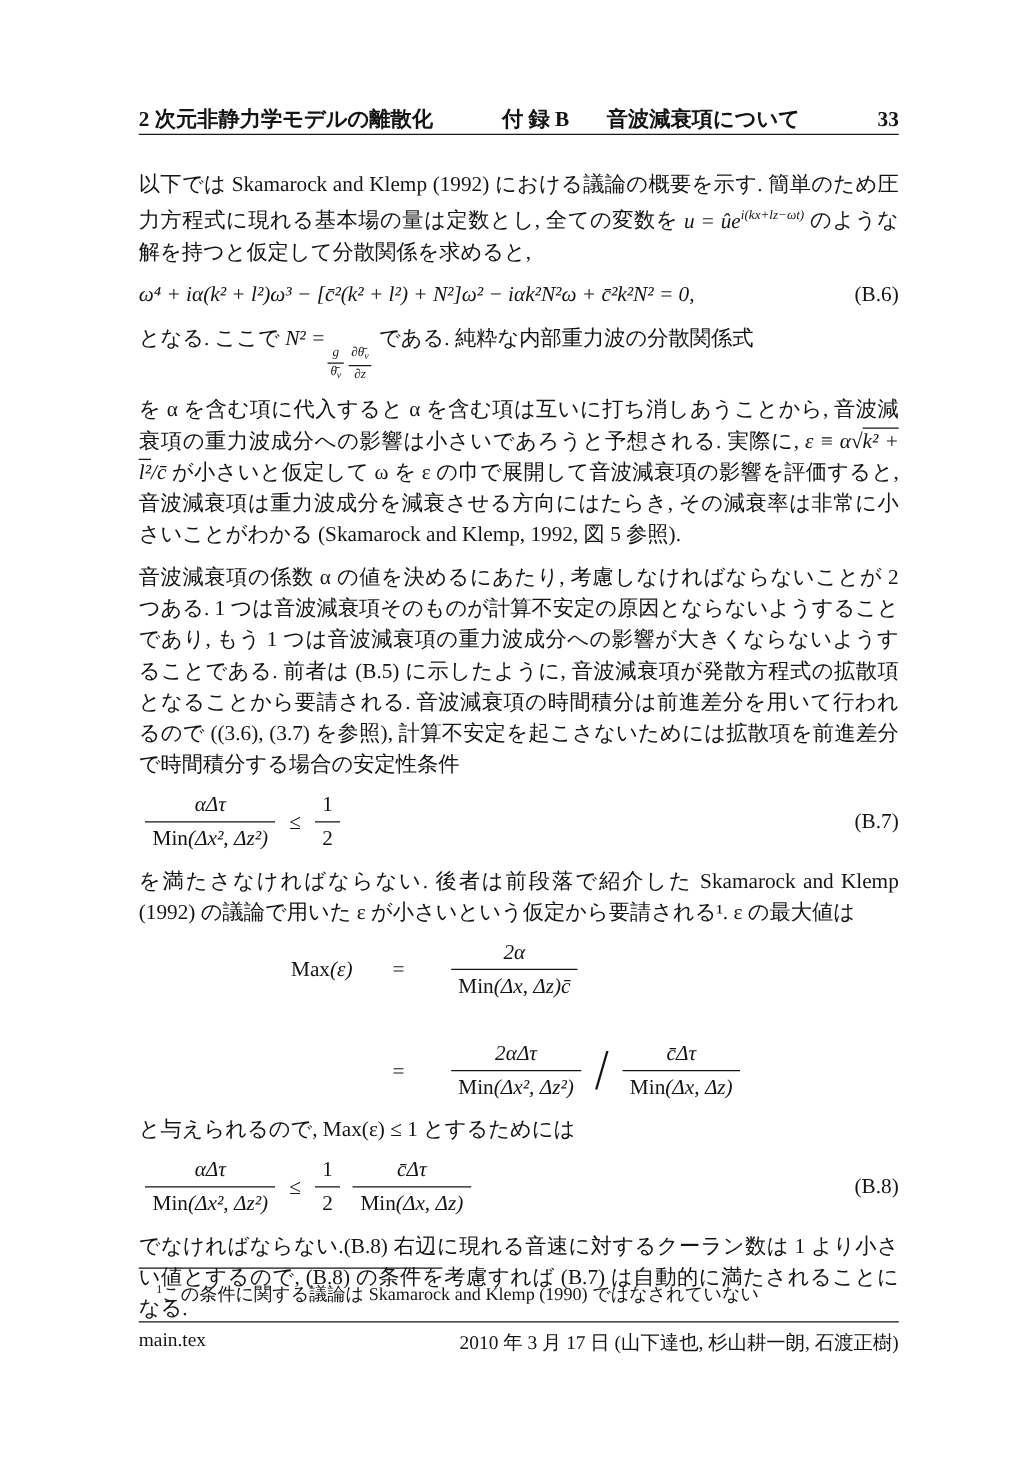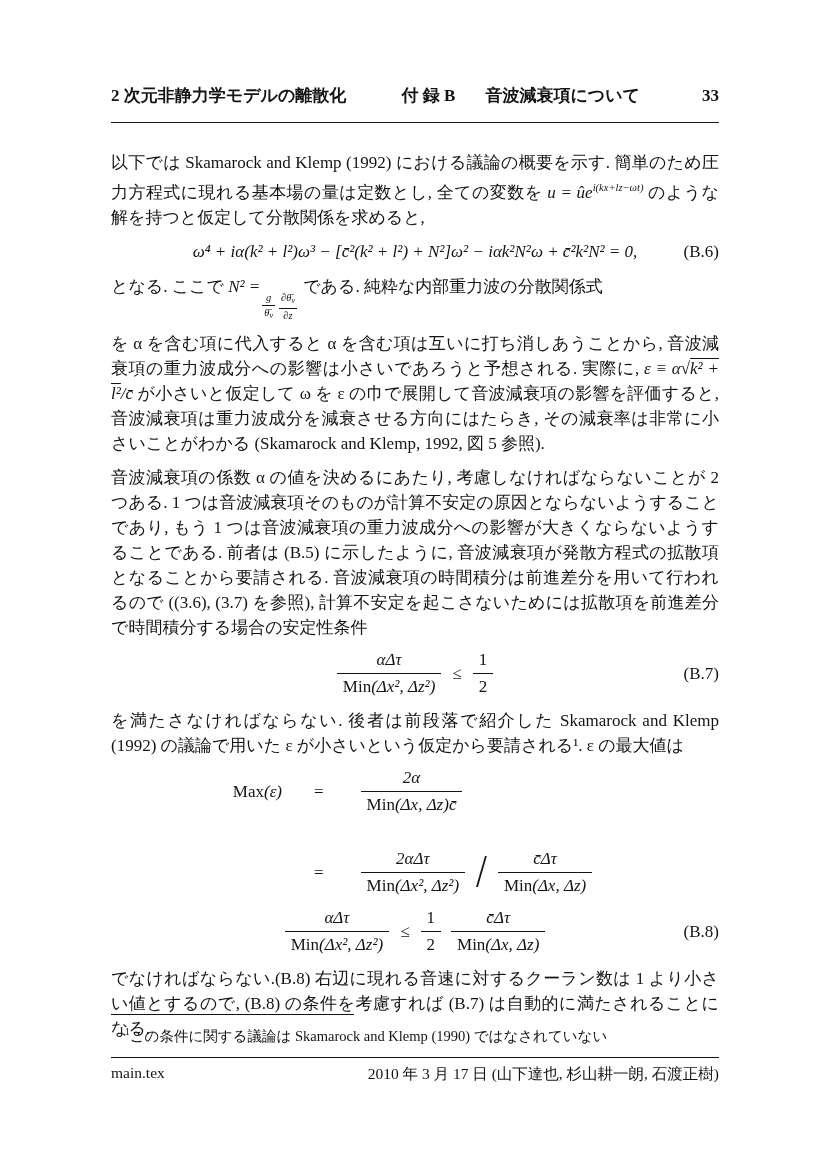--- a/index.html
+++ b/index.html
@@ -5,35 +5,35 @@
   html,body { margin:0; padding:0; background:#ffffff; }
   .page {
     position:relative; width:826px; height:1169px; background:#ffffff;
     font-family:"Liberation Serif","DejaVu Serif",serif; color:#141414;
     overflow:hidden;
   }
   .content { position:absolute; left:111px; top:84px; width:608px; }
 
   
   .hdr { display:flex; align-items:baseline; border-bottom:1.5px solid #1a1a1a;
-         padding-bottom:15px; font-weight:bold; font-size:17px; white-space:nowrap; }
+         padding-bottom:0; font-weight:bold; font-size:17px; white-space:nowrap; }
   .hdr-left { flex:1 1 auto; }
   .hdr-c1 { margin-right:30px; }
   .hdr-c2 { margin-right:62px; }
 
   
   .bodytext { margin-top:27px; font-size:17px; line-height:25px; text-align:justify; }
   p.para { margin:0 0 9px 0; }
   .m  { font-style:italic; }
   .rm { font-style:normal; }
   sup.e { font-size:10.5px; font-style:italic; }
   .ol { text-decoration:overline; }
 
   
-  .eqrow { position:relative; display:flex; justify-content:center; align-items:center;
+  .eqrow { position:relative; display:flex; justify-content:flex-start; align-items:center;
            margin:8px 0 10px 0; font-size:17px; }
   .eqtag { position:absolute; right:0; top:50%; transform:translateY(-50%); font-style:normal; }
   .frac { display:inline-flex; flex-direction:column; text-align:center;
           vertical-align:middle; margin:0 5px; line-height:22px; }
   .frac .num { display:block; padding:0 6px 2px 6px; border-bottom:1px solid #141414; }
   .frac .den { display:block; padding:2px 6px 0 6px; }
   .trail { transform:translateY(9px); }
   .relgap { margin:0 6px; }
 
   
@@ -131,20 +131,21 @@
             <span class="den"><span class="rm">Min</span><span class="m">(Δx², Δz²)</span></span>
           </span>
           <span class="slash">/</span>
           <span class="frac">
             <span class="num m">c̄Δτ</span>
             <span class="den"><span class="rm">Min</span><span class="m">(Δx, Δz)</span></span>
           </span>
         </span>
       </div>
 
+      <p class="para">と与えられるので, Max(ε) ≤ 1 とするためには</p>
 
       <div class="eqrow">
         <span class="frac">
           <span class="num m">αΔτ</span>
           <span class="den"><span class="rm">Min</span><span class="m">(Δx², Δz²)</span></span>
         </span>
         <span class="relgap">≤</span>
         <span class="frac">
           <span class="num">1</span>
           <span class="den">2</span>

